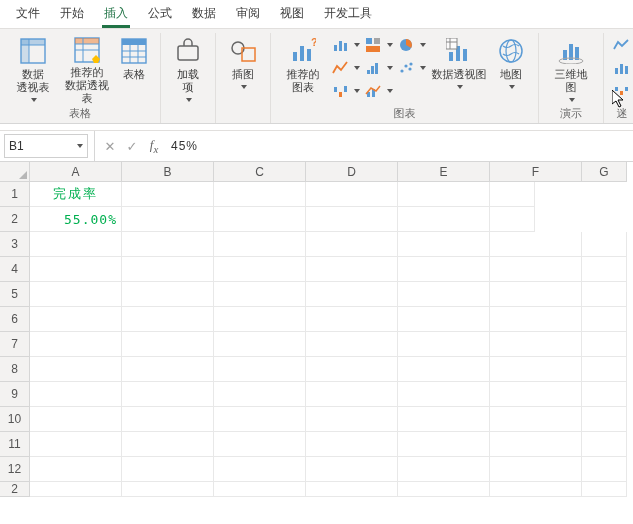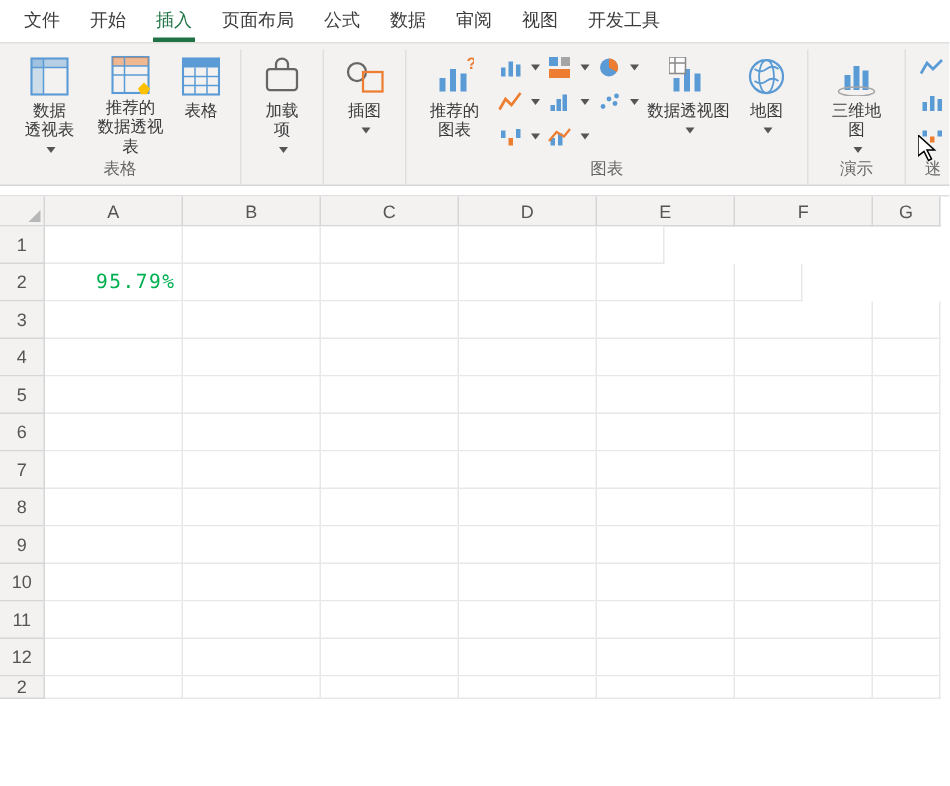--- a/index.html
+++ b/index.html
@@ -66,21 +66,20 @@
 </style>
 </head>
 <body>
 
 <div class="app">
 
   <div class="tabs">
     <div class="tab">文件</div>
     <div class="tab">开始</div>
     <div class="tab active">插入</div>
-    <div class="tab">页面布局</div>
     <div class="tab">公式</div>
     <div class="tab">数据</div>
     <div class="tab">审阅</div>
     <div class="tab">视图</div>
     <div class="tab">开发工具</div>
   </div>
 
   <div class="ribbon">
 
     <div class="group">
@@ -344,20 +343,34 @@
             </div>
         </div>
       </div>
       <div class="group-label">迷</div>
     </div>
 
   </div>
 
   <div class="thin-bar"></div>
 
+  <div class="fbar">
+    <div class="namebox">
+      <span>B1</span>
+      <span class="dd-sm"></span>
+    </div>
+    <div class="fx-area">
+      <div class="fx-btn">✕</div>
+      <div class="fx-btn">✓</div>
+      <div class="fx-btn">
+          <span class="fx-sym">f<sub>x</sub></span>
+        </div>
+    </div>
+    <div class="formula-input">45%</div>
+  </div>
 
   <div class="grid" style="height:360px;">
     <div class="corner"></div>
     <div class="col-headers">
       <div class="col-h">A</div>
       <div class="col-h">B</div>
       <div class="col-h">C</div>
       <div class="col-h">D</div>
       <div class="col-h">E</div>
       <div class="col-h">F</div>
@@ -373,28 +386,29 @@
       <div class="row-h">7</div>
       <div class="row-h">8</div>
       <div class="row-h">9</div>
       <div class="row-h">10</div>
       <div class="row-h">11</div>
       <div class="row-h">12</div>
       <div class="row-h" style="height:15px">2</div>
     </div>
     <div class="cells">
       <div class="row">
+        <div class="cell center green">完成率</div>
         <div class="cell"></div>
         <div class="cell"></div>
         <div class="cell"></div>
         <div class="cell"></div>
         <div class="cell narrow"></div>
       </div>
       <div class="row">
-        <div class="cell right green">95.79%</div>
+        <div class="cell right green">55.00%</div>
         <div class="cell"></div>
         <div class="cell"></div>
         <div class="cell"></div>
         <div class="cell"></div>
         <div class="cell narrow"></div>
       </div>
 
       <div class="row">
           <div class="cell"></div>
           <div class="cell"></div>

